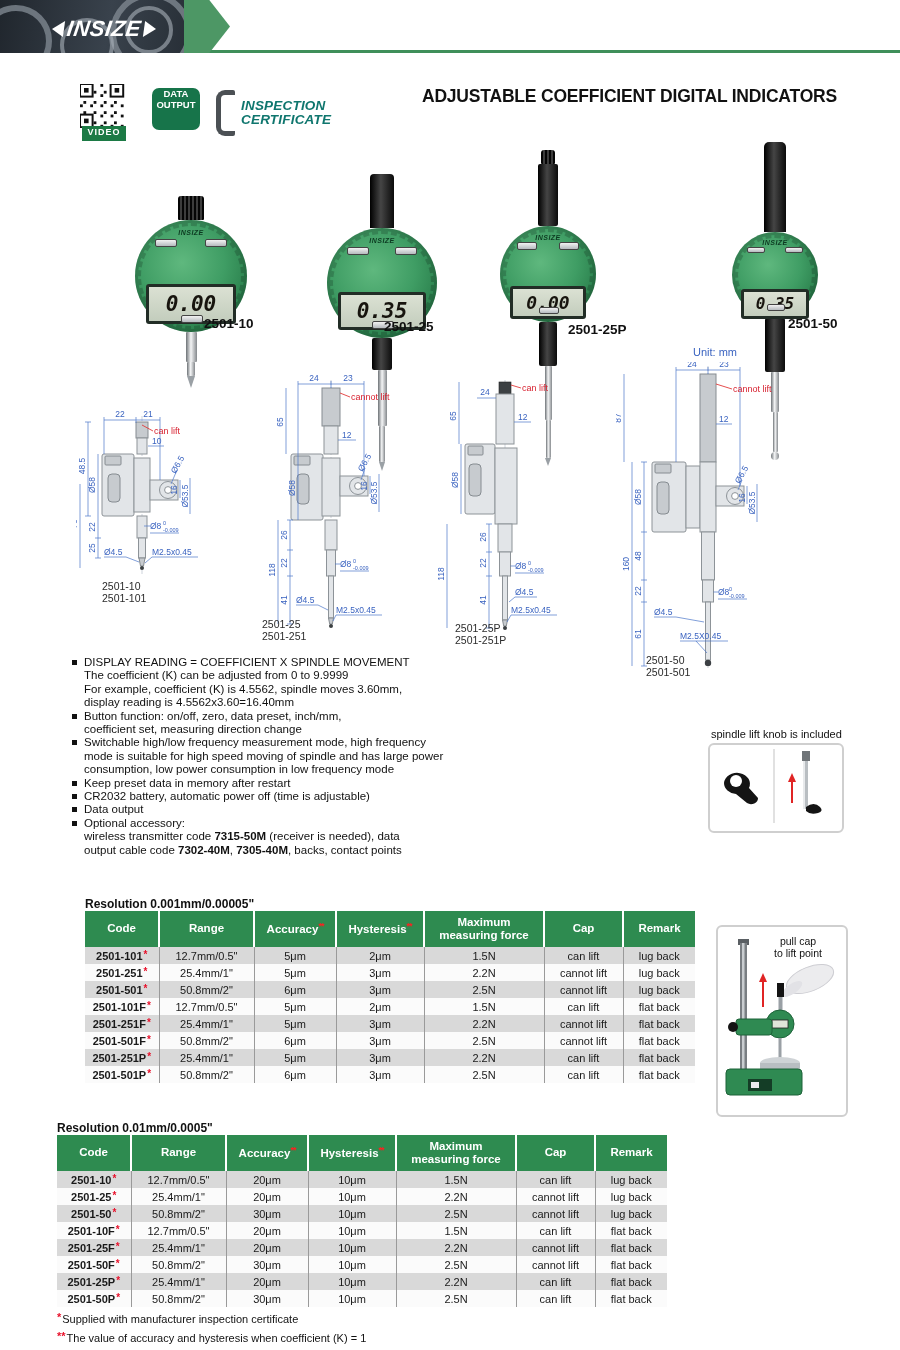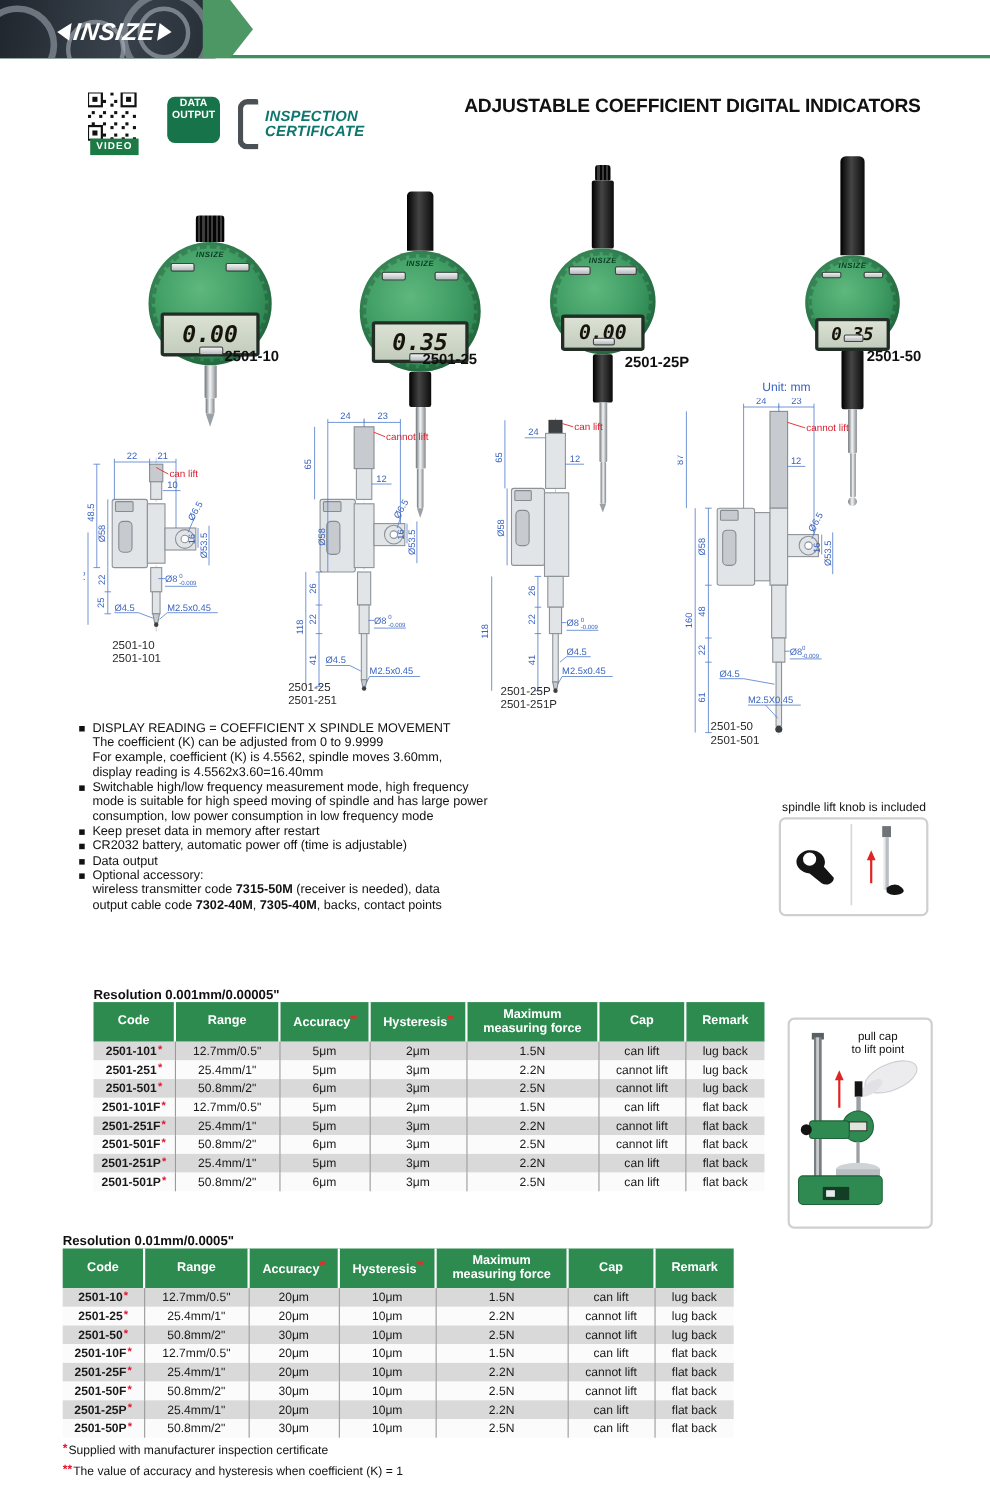--- a/index.html
+++ b/index.html
@@ -476,20 +476,27 @@
       <div class="f-body">
         <div class="f-line"><span>DISPLAY READING = COEFFICIENT X SPINDLE MOVEMENT</span></div>
         <div class="f-line"><span>The coefficient (K) can be adjusted from 0 to 9.9999</span></div>
         <div class="f-line"><span>For example, coefficient (K) is 4.5562, spindle moves 3.60mm,</span></div>
         <div class="f-line"><span>display reading is 4.5562x3.60=16.40mm</span></div>
       </div>
     </div>
     <div class="f-item">
       <span class="f-marker"></span>
       <div class="f-body">
+        <div class="f-line"><span>Button function: on/off, zero, data preset, inch/mm,</span></div>
+        <div class="f-line"><span>coefficient set, measuring direction change</span></div>
+      </div>
+    </div>
+    <div class="f-item">
+      <span class="f-marker"></span>
+      <div class="f-body">
         <div class="f-line"><span>Switchable high/low frequency measurement mode, high frequency</span></div>
         <div class="f-line"><span>mode is suitable for high speed moving of spindle and has large power</span></div>
         <div class="f-line"><span>consumption, low power consumption in low frequency mode</span></div>
       </div>
     </div>
     <div class="f-item">
       <span class="f-marker"></span>
       <div class="f-body">
         <div class="f-line"><span>Keep preset data in memory after restart</span></div>
       </div>

